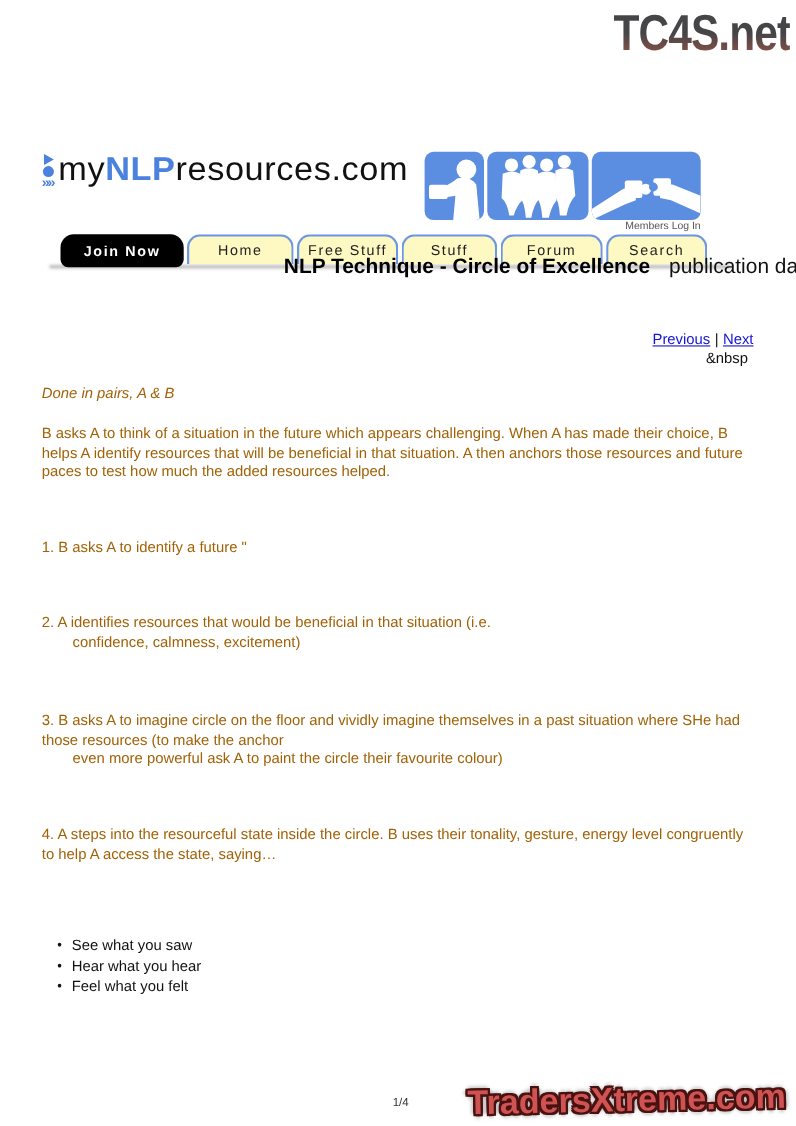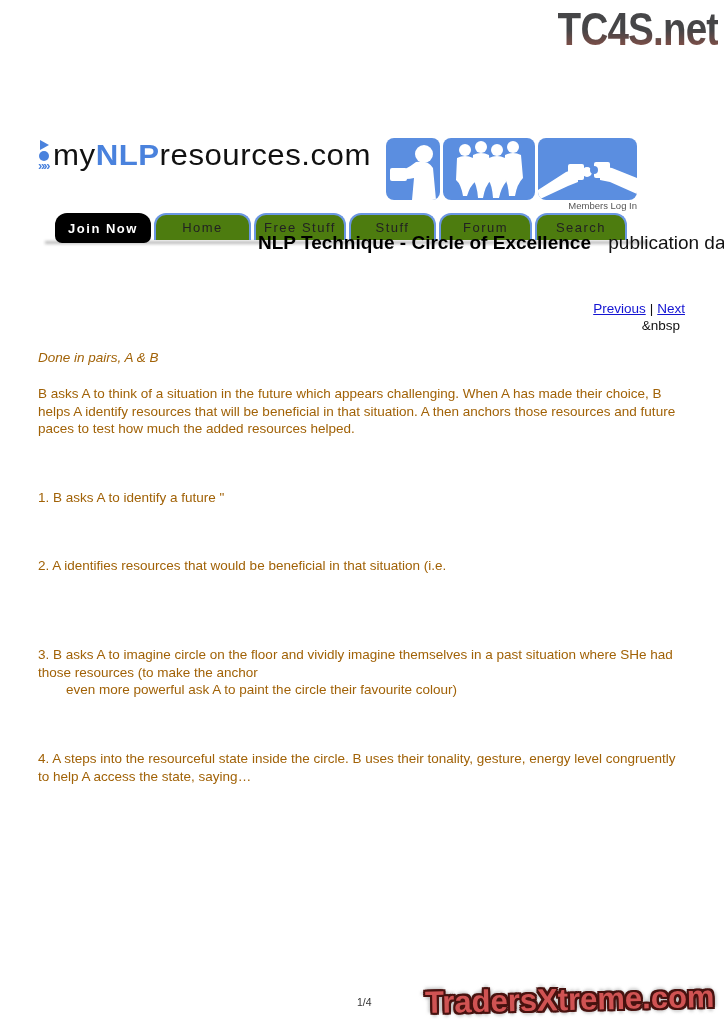--- a/index.html
+++ b/index.html
@@ -42,28 +42,28 @@
   .members-login { position:absolute; top:200px; left:566px; width:71px;
     font-size:9.5px; color:#555; text-align:right; white-space:nowrap; }
 
   
   .navrow { position:absolute; left:55px; top:213px; display:flex; align-items:flex-start; }
   .navrow::after { content:""; position:absolute; left:-10px; right:-18px; top:28px; height:3px;
     background:#b9b9b9; filter:blur(1.4px); z-index:0; }
   .tab {
     position:relative; z-index:1; height:27px; display:flex; align-items:center; justify-content:center;
     font-size:13px; letter-spacing:1.5px; color:#222;
-    background:#4d7c0f; border:2px solid #6b97e4; border-bottom:none;
+    background:#fef9c3; border:2px solid #6b97e4; border-bottom:none;
     border-radius:12px 12px 0 0; margin-right:3px; cursor:pointer;
   }
   .tab-join {
     z-index:2; height:30px; background:#000; color:#fff; font-weight:bold;
     border:none; border-radius:12px 12px 7px 7px; letter-spacing:1.5px;
   }
-  .w-join{width:96px;} .w-home{width:97px;} .w-free{width:92px;}
+  .w-join{width:112px;} .w-home{width:97px;} .w-free{width:92px;}
   .w-shop{width:87px;} .w-forum{width:93px;} .w-search{width:92px;}
 
   
   .title-row { position:absolute; left:258px; top:232px; white-space:nowrap; font-size:19px; z-index:3; }
   .title-row .t { font-weight:bold; color:#000; }
   .title-row .d { margin-left:12px; color:#111; }
 
   .pager { position:absolute; top:301px; right:39px; font-size:13.5px; white-space:nowrap; }
   .pager a { color:#1414d2; text-decoration:underline; cursor:pointer;text-align:right; }
   .pager .sep { color:#111; padding:0 4px; }
@@ -184,27 +184,33 @@
   </div>
   <div class="nbsp-txt">&amp;nbsp</div>
 
   <div class="bodytext done-pairs italic">Done in pairs, A &amp; B</div>
   <div class="bodytext intro-p">B asks A to think of a situation in the future which appears challenging.  When A has made their choice, B helps A identify resources that will be beneficial in that situation. A then anchors those resources and future paces to test how much the added resources helped.</div>
 
   <div class="bodytext step1">1. B asks A to identify a future "</div>
 
   <div class="bodytext step2">
     <div>2. A identifies resources that would be beneficial in that situation (i.e.</div>
+    <div class="indent">confidence, calmness, excitement)</div>
   </div>
 
   <div class="bodytext step3">
     <div>3. B asks A to imagine circle on the floor and vividly imagine themselves in a past situation where SHe had those resources (to make the anchor</div>
     <div class="indent">even more powerful ask A to paint the circle their favourite colour)</div>
   </div>
 
   <div class="bodytext step4">4. A steps into the resourceful state inside the circle. B uses their tonality, gesture, energy level congruently to help A access the state, saying…</div>
 
+  <ul class="bullets">
+    <li>See what you saw</li>
+    <li>Hear what you hear</li>
+    <li>Feel what you felt</li>
+  </ul>
 
   <div class="pagenum">1/4</div>
 
   <div class="traders">TradersXtreme.com</div>
 
 </div>
 
 </body></html>

